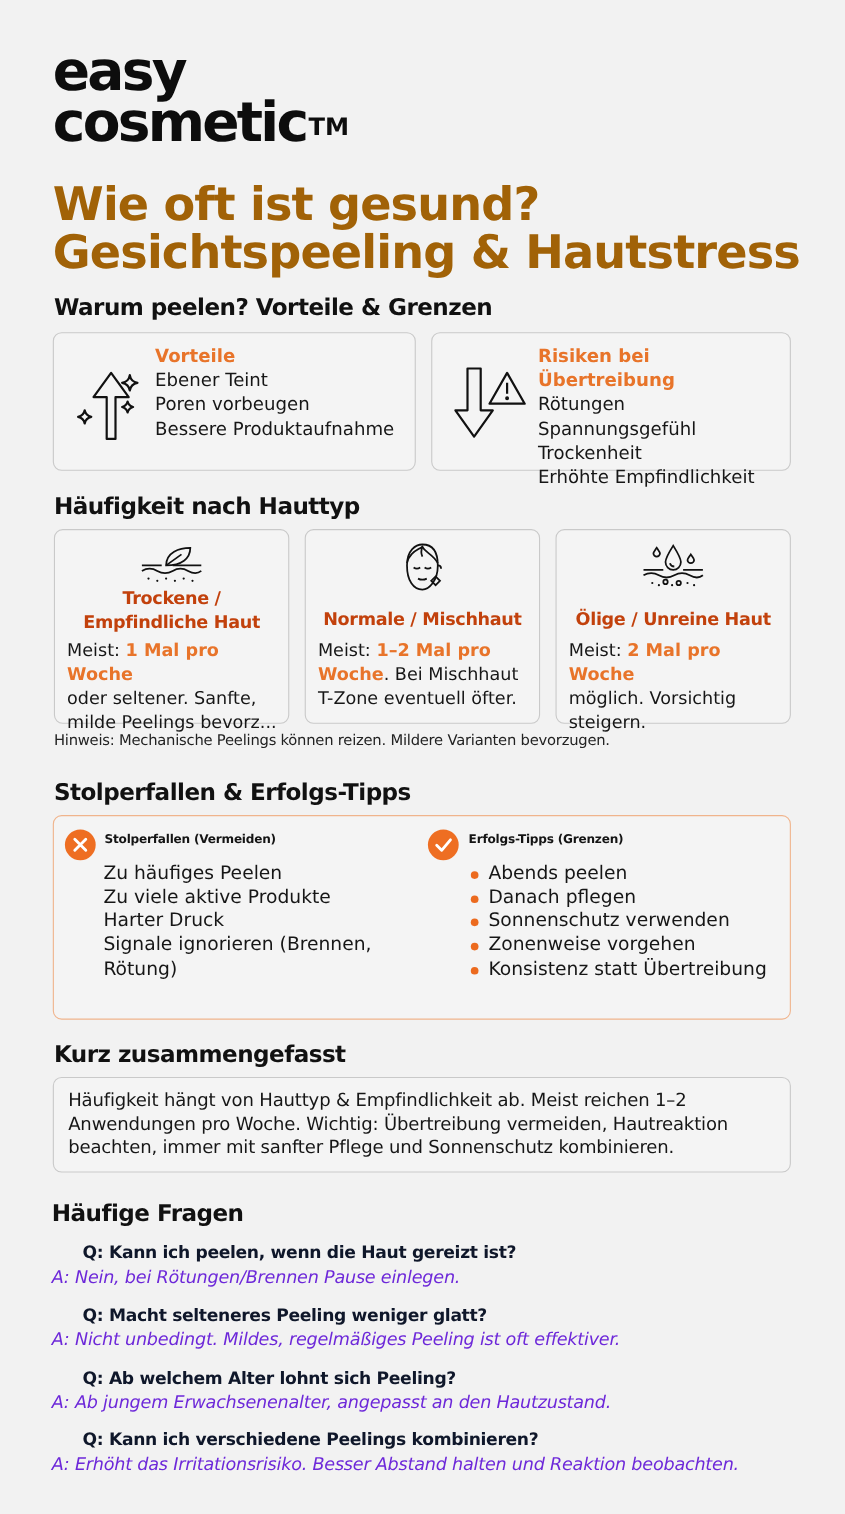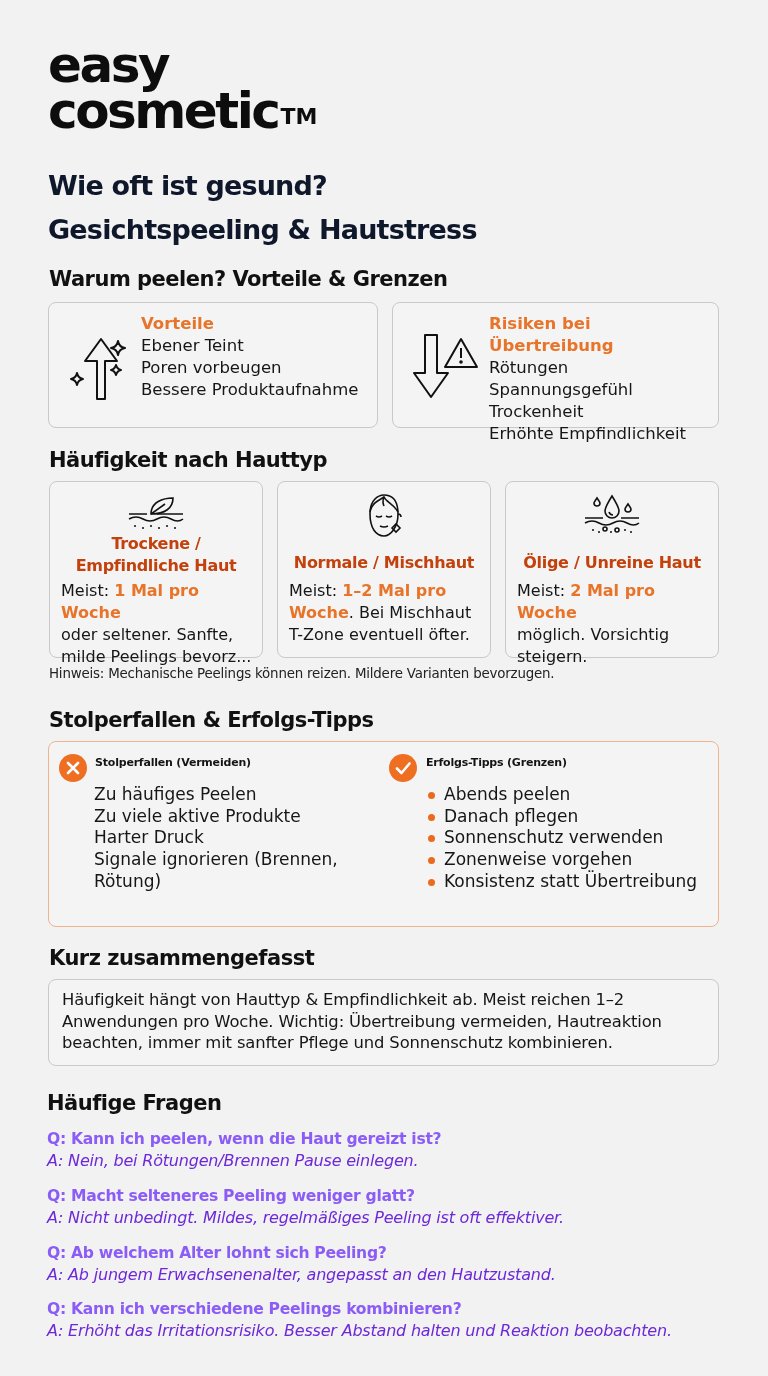--- a/index.html
+++ b/index.html
@@ -13,22 +13,22 @@
   }
   .brand {
     position: absolute; left: 48px; top: 42px;
     font-family: "DejaVu Sans", sans-serif;
     font-weight: bold; font-size: 50px; line-height: 46px;
     letter-spacing: -2.5px; color: #0d0d0d;
   }
   .brand .tm { font-size: 22px; vertical-align: top; position: relative; top: 6px; letter-spacing: 0; margin-left: 2px; }
   .title {
     position: absolute; left: 48px; top: 164px;
-    font-weight: bold; font-size: 27px; line-height: 44px; letter-spacing: -0.8px;
-    color: #0f172a;
+    font-weight: bold; font-size: 42px; line-height: 44px; letter-spacing: -0.8px;
+    color: #a16207;
   }
   .h2 {
     position: absolute; left: 49px;
     font-weight: bold; font-size: 21px; letter-spacing: -0.5px; color: #111;
   }
   .card {
     position: absolute; background: #f4f4f4;
     border: 1.5px solid #c9c9c9; border-radius: 8px;
   }
   .card .ico { position: absolute; }
@@ -41,21 +41,21 @@
   .tips { position: absolute; left: 48px; top: 741px; width: 671px; height: 186px; border: 1.5px solid #f0b48c; border-radius: 8px; background: #f4f4f4; }
   .col-head { position: absolute; font-weight: bold; font-size: 11px; color: #141414; letter-spacing: -0.2px; }
   .badge { position: absolute; width: 28px; height: 28px; border-radius: 50%; background: #ee6e22; }
   .list { position: absolute; font-size: 17px; line-height: 21.7px; color: #161616; list-style: none; }
   .list.bul li { position: relative; padding-left: 16px; }
   .list.bul li::before { content: ""; position: absolute; left: 0; top: 8px; width: 7px; height: 7px; border-radius: 50%; background: #ec6a1e; }
   .summary { position: absolute; left: 48px; top: 979px; width: 671px; height: 87px; border: 1.5px solid #c9c9c9; border-radius: 8px; background: #f4f4f4; }
   .summary p { position: absolute; left: 13px; top: 9px; right: 12px; font-size: 16.4px; line-height: 21.5px; color: #161616; letter-spacing: -0.15px; }
   .faq-h { position: absolute; left: 47px; top: 1091px; font-weight: bold; font-size: 21px; letter-spacing: -0.5px; }
   .faq { position: absolute; left: 47px; }
-  .faq .q { font-weight: bold; font-size: 15.6px; line-height: 22px; color: #8b5cf6; letter-spacing: -0.3px; }
+  .faq .q { font-weight: bold; font-size: 15.6px; line-height: 22px; color: #0f172a; letter-spacing: -0.3px; margin-left: 28px; }
   .faq .a { font-size: 16px; line-height: 22px; color: #6d28d9; letter-spacing: -0.2px; font-style: italic; }
 </style>
 </head>
 <body>
 
 <div class="brand">
   <div>easy</div>
   <div><span>cosmetic</span><span class="tm">TM</span></div>
 </div>
 

